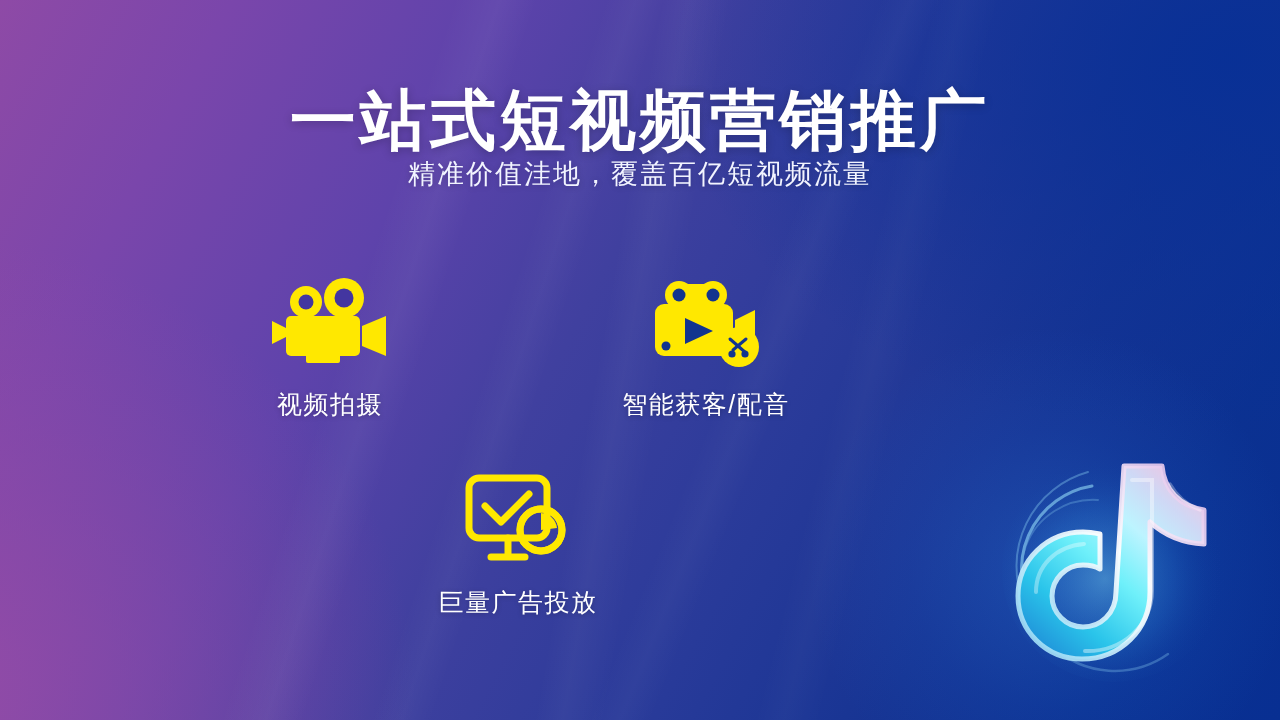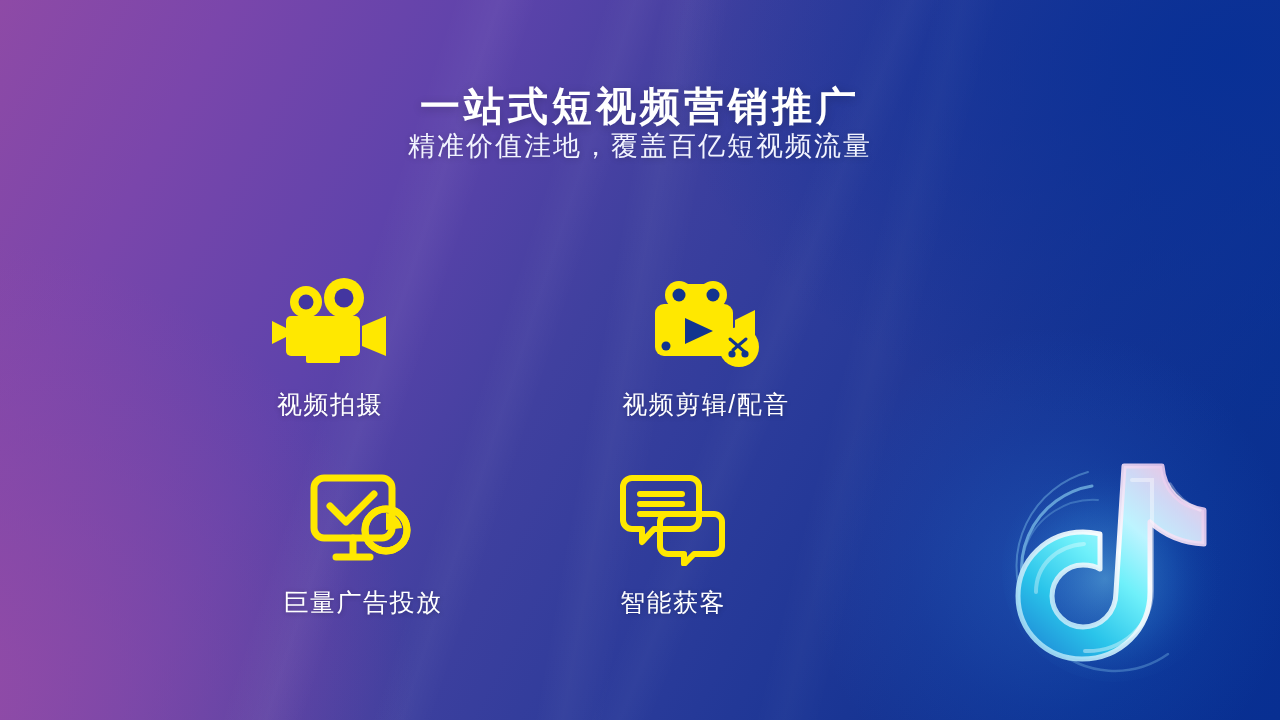--- a/index.html
+++ b/index.html
@@ -44,21 +44,21 @@
     position:absolute; right:-40px; bottom:-80px;
     width:520px; height:480px;
     background:radial-gradient(circle at 48% 52%, rgba(64,160,255,0.22) 0%, rgba(40,120,230,0.10) 38%, rgba(0,0,0,0) 66%);
     pointer-events:none;
   }
 
   
   .heading-wrap { position:absolute; top:0; left:0; width:1280px; text-align:center; }
   #title {
     margin-top:85px;
-    font-size:40px;
+    font-size:66px;
     line-height:1.08;
     font-weight:bold;
     color:#ffffff;
     letter-spacing:4px;
     text-shadow:0 2px 10px rgba(0,0,0,0.22);
   }
   #subtitle {
     font-size:27px;
     font-weight:normal;
     color:#f2f4ff;
@@ -154,21 +154,21 @@
 
           <circle cx="92" cy="71" r="20" fill="#ffe800"></circle>
           <g stroke="#12358f" stroke-width="3" stroke-linecap="round" fill="none">
             <line x1="83" y1="63" x2="99" y2="77"></line>
             <line x1="99" y1="63" x2="86" y2="74"></line>
           </g>
           <circle cx="85" cy="78" r="3.6" fill="#12358f"></circle>
           <circle cx="98" cy="78" r="3.6" fill="#12358f"></circle>
         </svg>
       </span>
-      <span class="label">视频剪辑/配音</span>
+      <span class="label">智能获客/配音</span>
     </div>
 
   </div>
 
   <div class="row" id="row-2">
 
     <div class="svc">
       <span class="icon">
         <svg width="110" height="94" viewBox="0 0 110 94" fill="none">
           <g stroke="#ffe800" fill="none" stroke-width="7" stroke-linecap="round" stroke-linejoin="round">
@@ -182,37 +182,20 @@
           </g>
 
           <circle cx="78" cy="58" r="21" stroke="#ffe800" stroke-width="7" fill="#3a3a9f" fill-opacity="0"></circle>
           <circle cx="78" cy="58" r="21" stroke="#ffe800" stroke-width="7" fill="none"></circle>
           <path d="M78 58 L78 41 A17 17 0 0 1 94 56 Z" fill="#ffe800"></path>
         </svg>
       </span>
       <span class="label">巨量广告投放</span>
     </div>
 
-    <div class="svc">
-      <span class="icon">
-        <svg width="110" height="94" viewBox="0 0 110 94" fill="none">
-          <g stroke="#ffe800" fill="none" stroke-width="6" stroke-linecap="round" stroke-linejoin="round">
-
-            <path d="M50 42 L96 42 A8 8 0 0 1 104 50 L104 74 A8 8 0 0 1 96 82 L76 82 L66 92 L66 82 L50 82 A8 8 0 0 1 42 74 L42 50 A8 8 0 0 1 50 42 Z"></path>
-
-            <path d="M14 6 L72 6 A9 9 0 0 1 81 15 L81 48 A9 9 0 0 1 72 57 L36 57 L24 70 L24 57 L14 57 A9 9 0 0 1 5 48 L5 15 A9 9 0 0 1 14 6 Z"></path>
-
-            <line x1="22" y1="22" x2="64" y2="22"></line>
-            <line x1="22" y1="32" x2="64" y2="32"></line>
-            <line x1="22" y1="42" x2="49" y2="42"></line>
-          </g>
-        </svg>
-      </span>
-      <span class="label">智能获客</span>
-    </div>
   </div>
 
   <div id="douyin-logo">
     <svg width="250" height="250" viewBox="0 0 250 250" fill="none">
       <defs>
         <linearGradient id="noteGrad" x1="10%" y1="95%" x2="85%" y2="5%">
           <stop offset="0%" stop-color="#1f8fd8"></stop>
           <stop offset="22%" stop-color="#2ac4ea"></stop>
           <stop offset="48%" stop-color="#6ff0fa"></stop>
           <stop offset="70%" stop-color="#bdf4ff"></stop>

